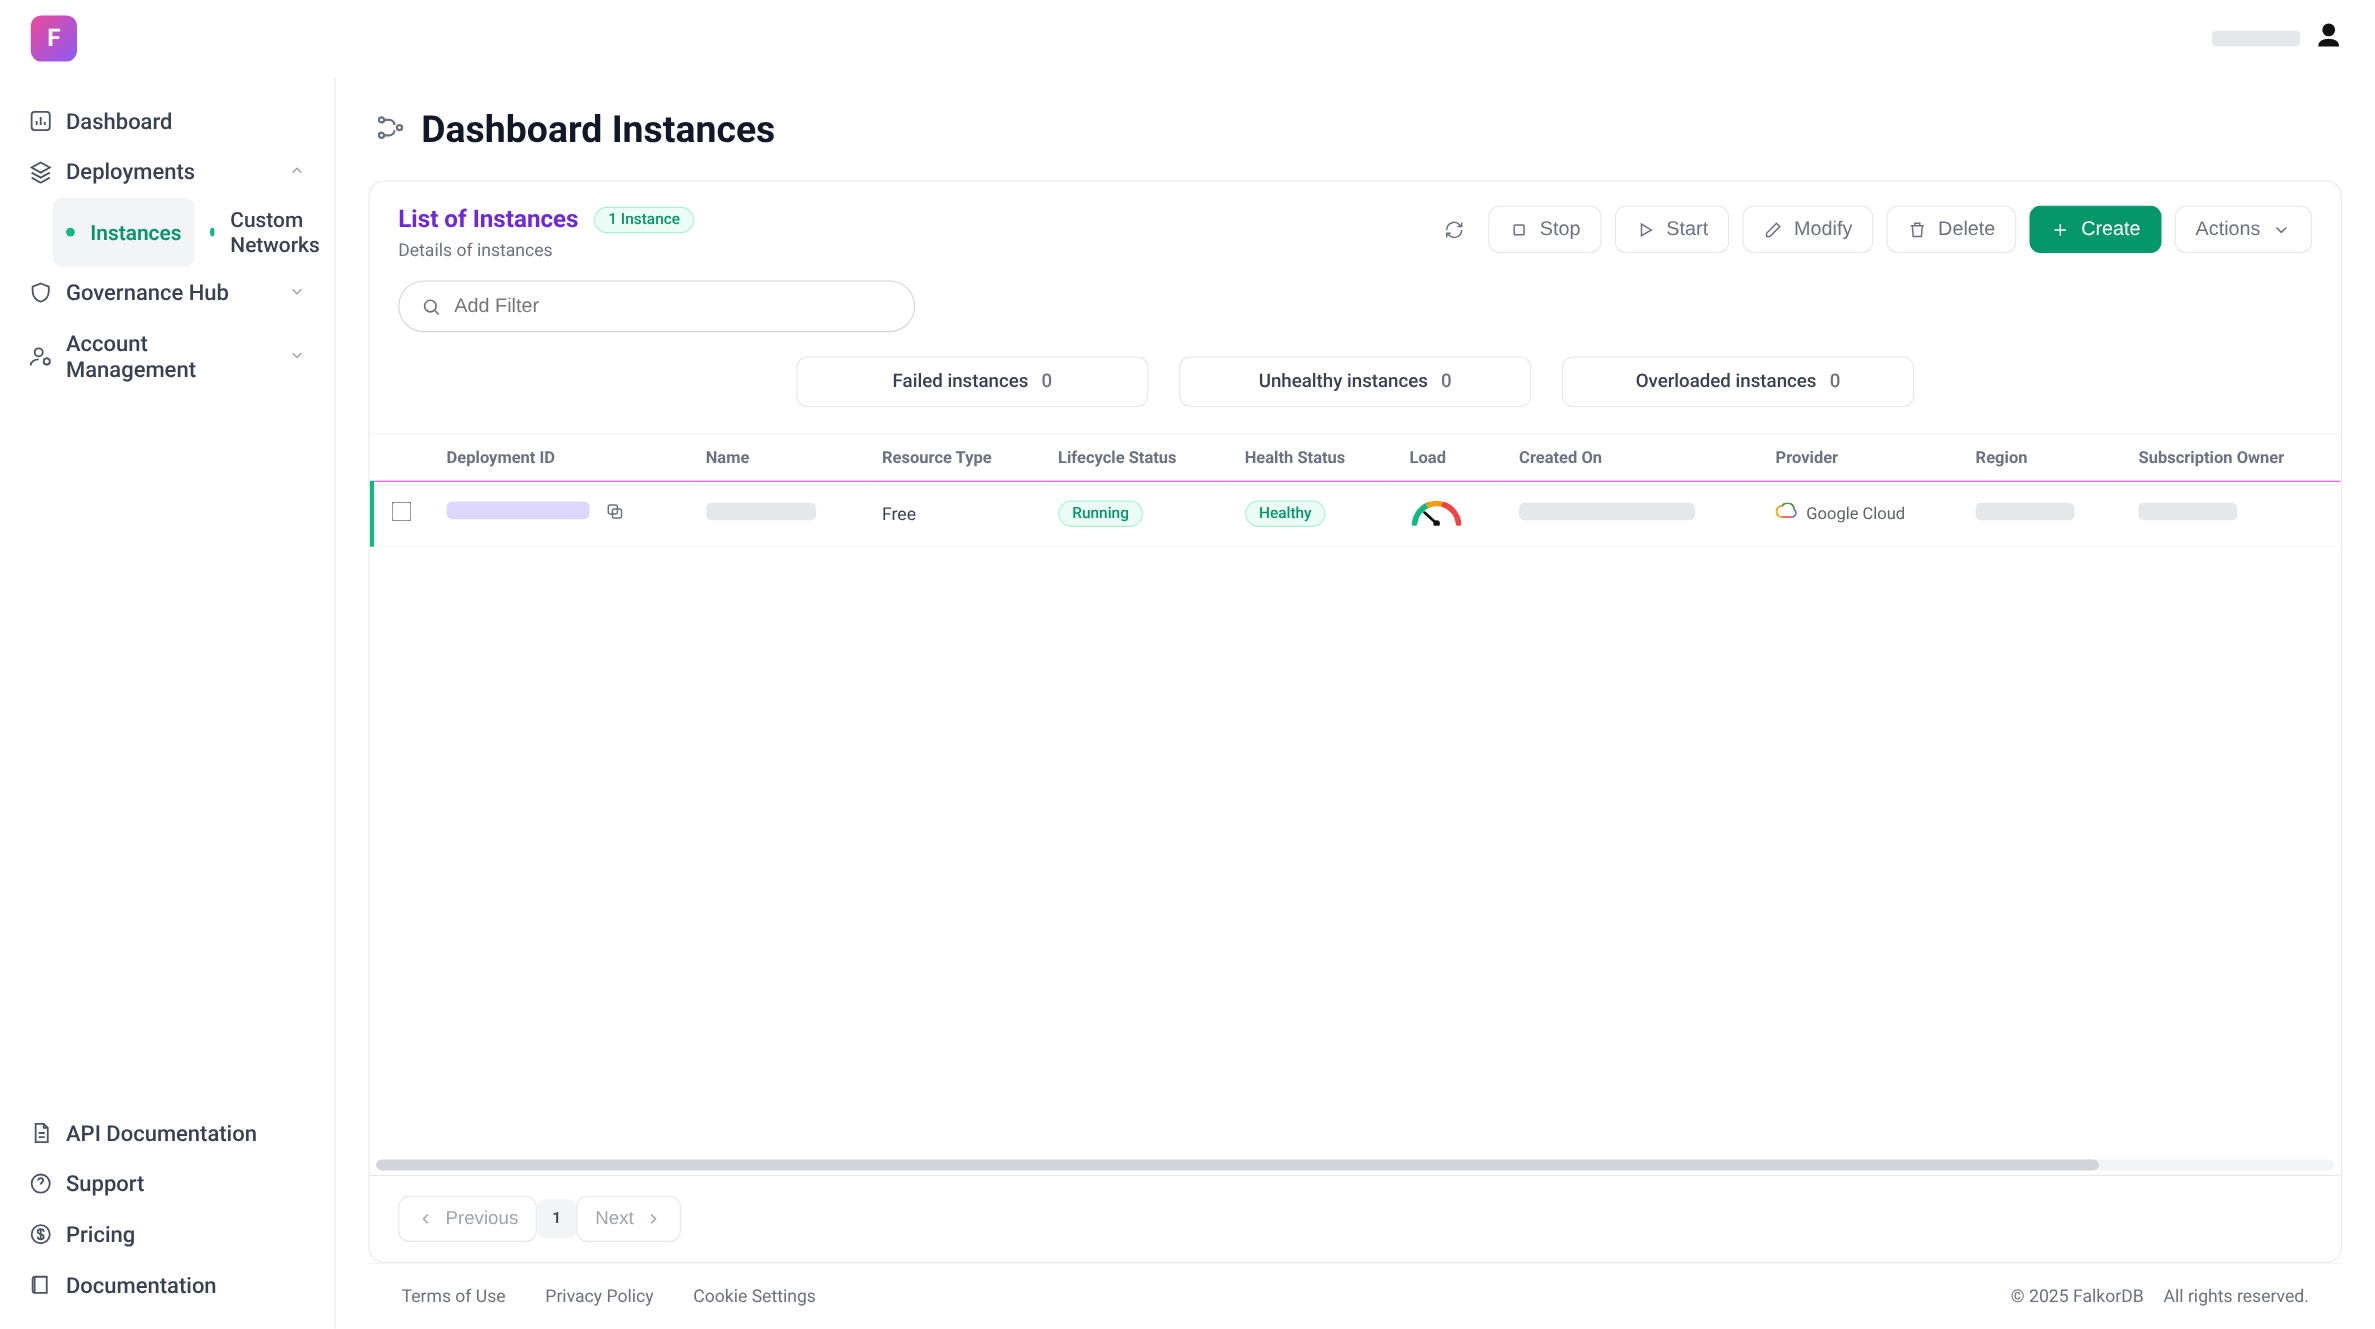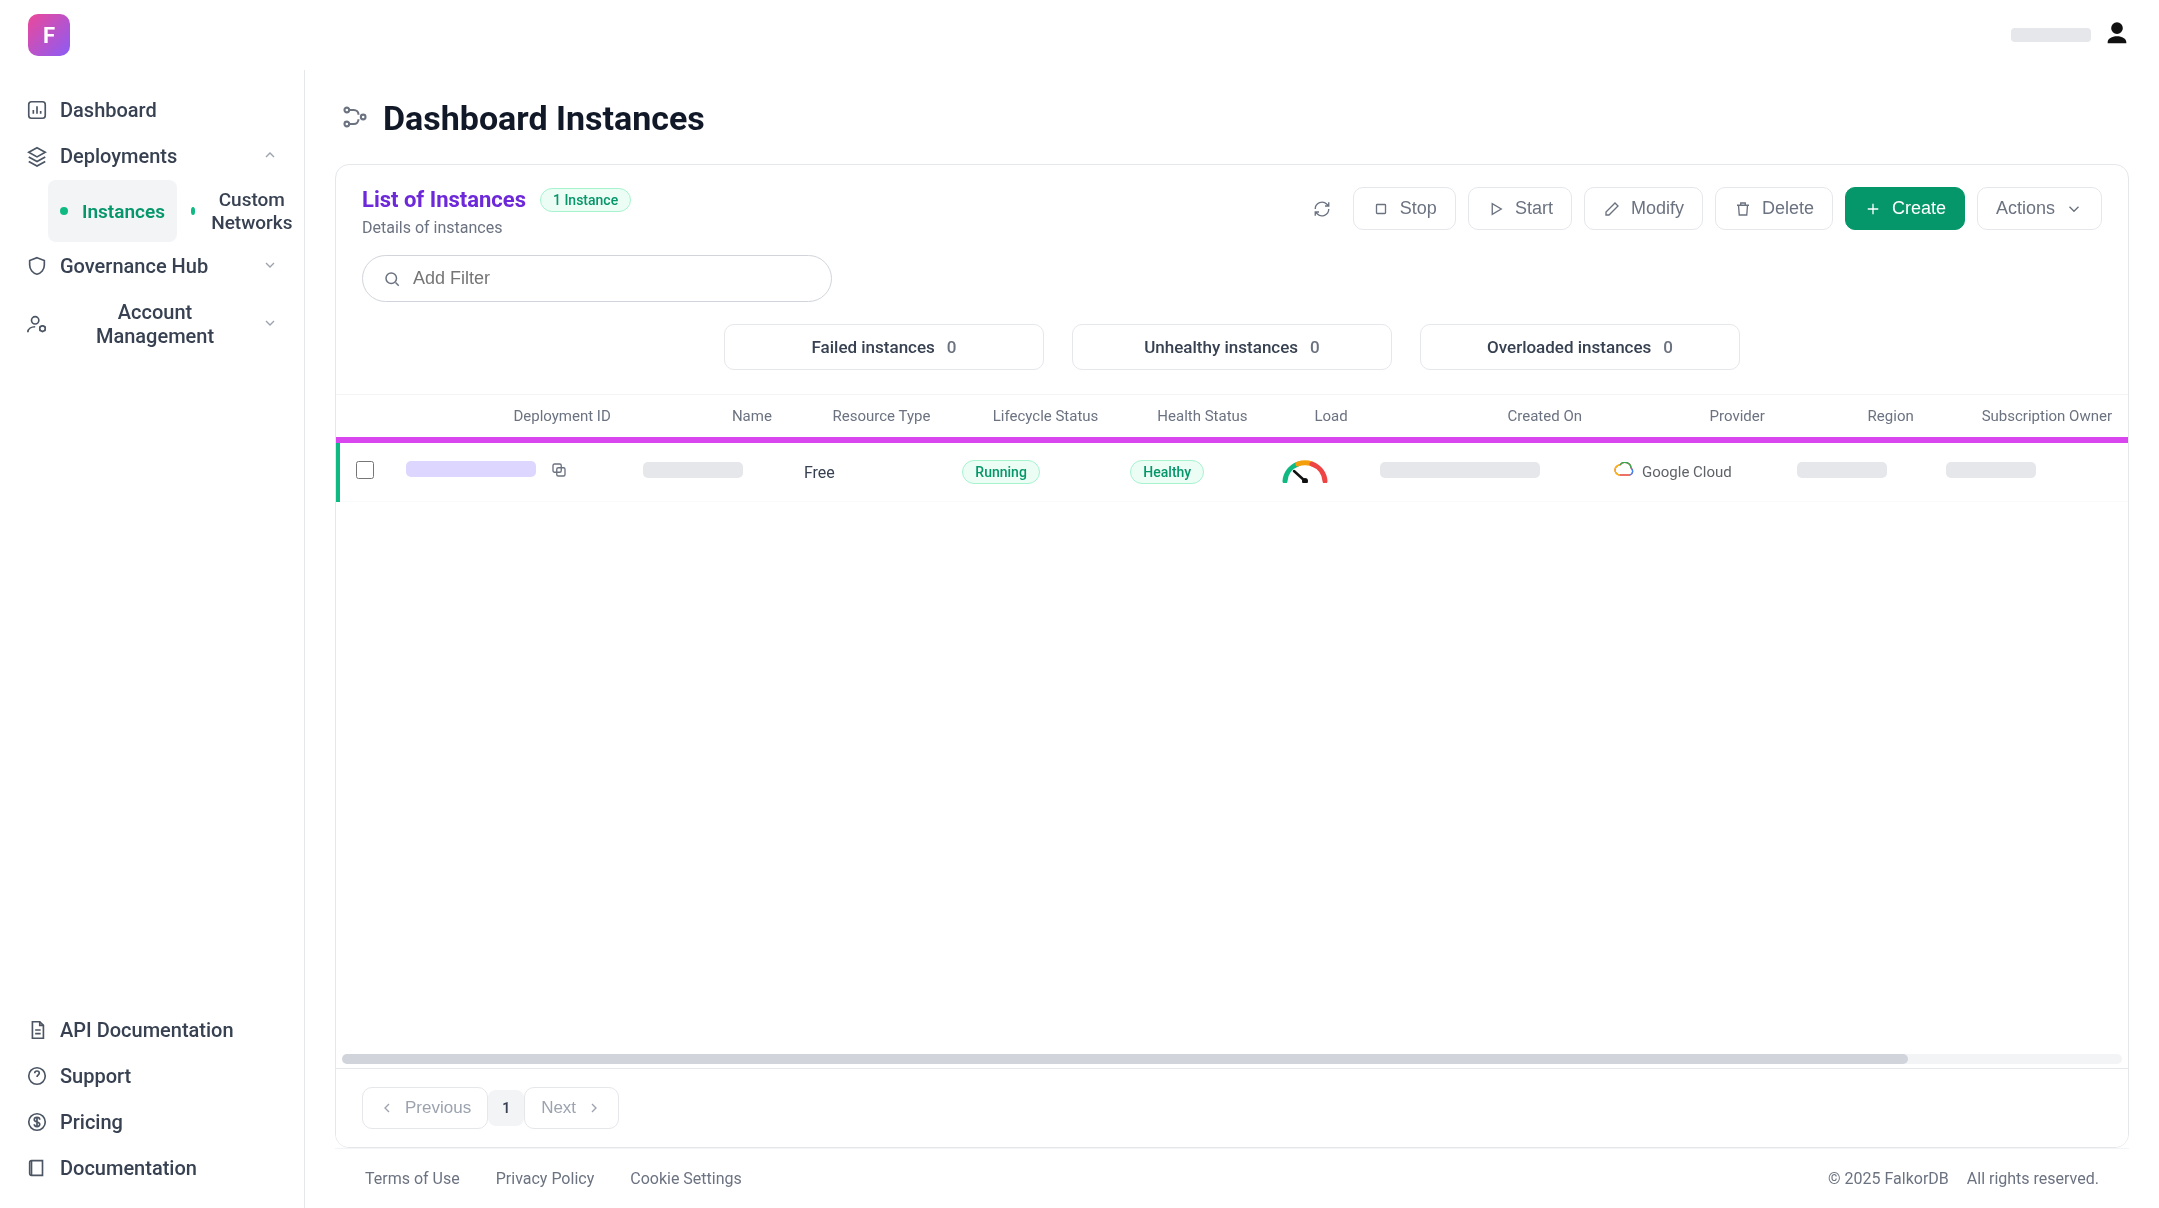--- a/index.html
+++ b/index.html
@@ -36,21 +36,21 @@
   .shell { flex:1; display:flex; min-height:0; }
   .sidebar {
     width: 305px;
     border-right: 1px solid #e5e7eb;
     display:flex;flex-direction:column;
     padding: 18px 14px;
   }
   .main { flex:1; display:flex; flex-direction:column; padding: 28px 30px 0 30px; min-width:0; }
 
   
-  .nav { display:flex;flex-direction:column;gap:2px;text-align:center; }
+  .nav { display:flex;flex-direction:column;gap:2px; }
   .nav-item, .nav-sub-item, .footnav-item {
     display:flex;align-items:center;gap:12px;
     padding:10px 12px;border-radius:8px;
     color:#374151;font-size:20px;font-weight:500;
     cursor:pointer;
   }
   .nav-item .chev { margin-left:auto; color:#9ca3af; }
   .nav-sub { padding-left: 34px; display:flex;flex-direction:row;gap:2px; }
   .nav-sub-item { font-size:19px; padding:8px 12px; gap:14px; }
   .nav-sub-item.active { background:#f3f4f6; color:#059669; font-weight:600; }
@@ -117,22 +117,22 @@
     width:320px;padding:12px 0;text-align:center;
     display:flex;align-items:center;justify-content:center;gap:12px;
     font-size:17px;color:#374151;font-weight:500;
   }
   .stat-count { color:#6b7280;font-weight:500; }
 
   
   .table-wrap { flex:1; overflow:auto; border-top:1px solid #f3f4f6; }
   table { width:100%; border-collapse:collapse; }
   thead th {
-    text-align:right;font-size:15px;font-weight:400;color:#6b7280;
-    padding:12px 16px;background:#fff;border-bottom:6px solid #d946ef;white-space:nowrap;
+    text-align:left;font-size:15px;font-weight:700;color:#6b7280;
+    padding:12px 16px;background:#fff;border-bottom:1px solid #d946ef;white-space:nowrap;
   }
   tbody td {
     padding:14px 16px;font-size:16px;color:#374151;border-bottom:1px solid #f9fafb;
     white-space:nowrap;
   }
   tbody tr.data-row { position:relative; }
   tbody tr.data-row td:first-child { border-left:4px solid #10b981; }
   .cell-check { width:50px; }
   .cell-check input { width:18px;height:18px;accent-color:#6b7280; }
   .redact { display:inline-block;height:16px;border-radius:5px;background:#e5e7eb; }

